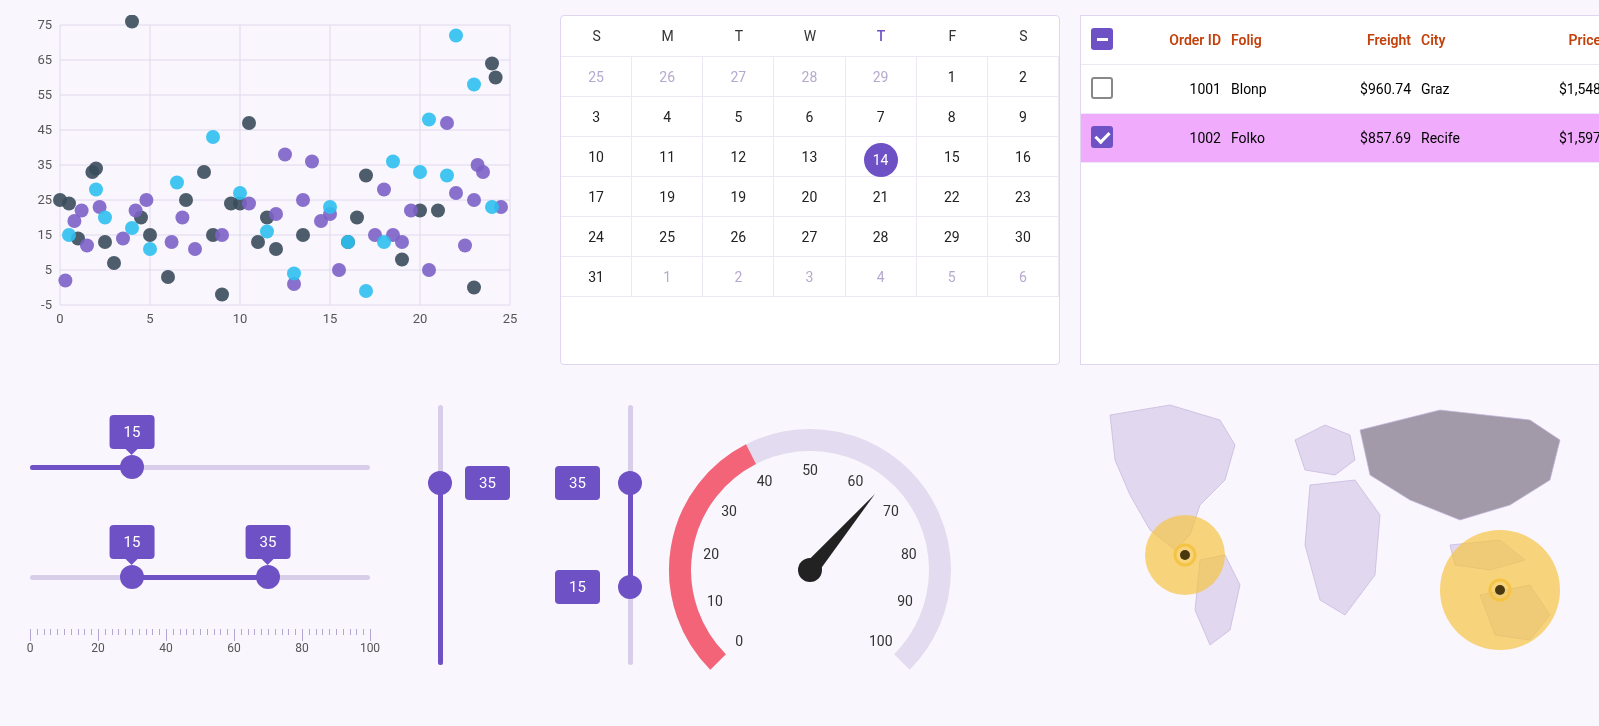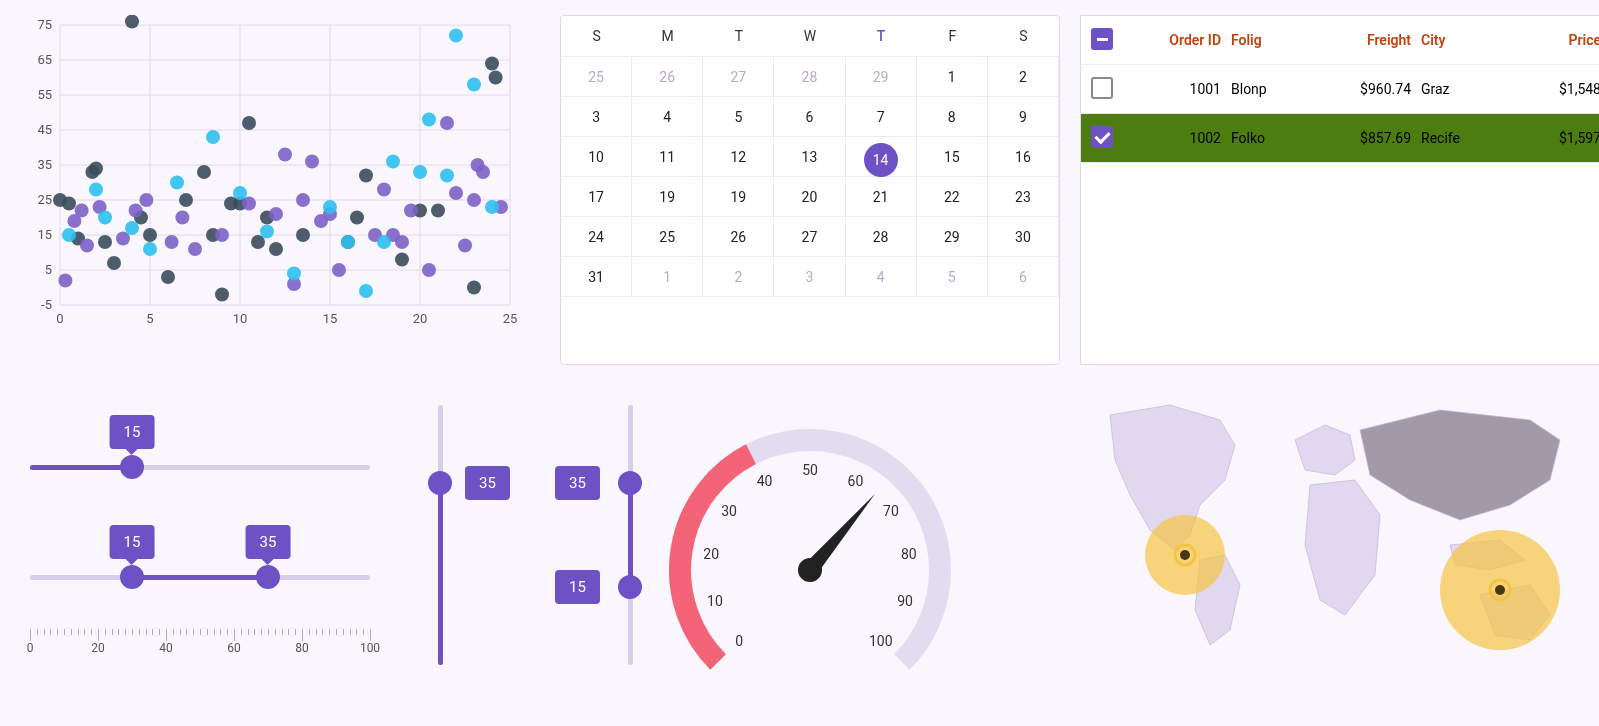--- a/index.html
+++ b/index.html
@@ -35,21 +35,21 @@
 .cal-dow { text-align: center; padding: 12px 0; font-size: 14px; color: #333; border-bottom: 1px solid #eee8f5; }
 .cal-dow.today-col { color: #6e51c5; font-weight: 500; }
 .cal-cell { text-align: center; padding: 12px 0; font-size: 14px; color: #222; border: 1px solid #eee8f5; border-left: none; border-top: none; position: relative; height: 40px; }
 .cal-cell.out { color: #b6a9cf; }
 .cal-cell .sel { display: inline-flex; align-items: center; justify-content: center; width: 34px; height: 34px; border-radius: 50%; background: #6e51c5; color: #fff; position: relative; top: -6px; }
 
 
 .tbl { background: #fff; border: 1px solid #e0d6f0; font-size: 14px; }
 .tbl-row { display: grid; grid-template-columns: 50px 90px 100px 90px 110px 80px; align-items: center; border-bottom: 1px solid #eee8f5; height: 49px; padding: 0 10px; }
 .tbl-head { font-weight: 600; color: #c2410c; }
-.tbl-row.sel { background: #4d7c0f; }
+.tbl-row.sel { background: #f0abfc; }
 .chk { width: 22px; height: 22px; border: 2px solid #888; border-radius: 3px; display: inline-block; }
 .chk.on { background: #6e51c5; border-color: #6e51c5; position: relative; }
 .chk.on::after { content: ""; position: absolute; left: 5px; top: 1px; width: 6px; height: 11px; border: solid #fff; border-width: 0 3px 3px 0; transform: rotate(45deg); }
 .chk.ind { background: #6e51c5; border-color: #6e51c5; position: relative; }
 .chk.ind::after { content: ""; position: absolute; left: 4px; top: 8px; width: 11px; height: 3px; background: #fff; }
 .num { text-align: right; padding-right: 10px; }
 
 
 .sliders { padding: 20px 10px 0 10px; position: relative; }
 .h-slider { position: relative; height: 90px; width: 340px; }

